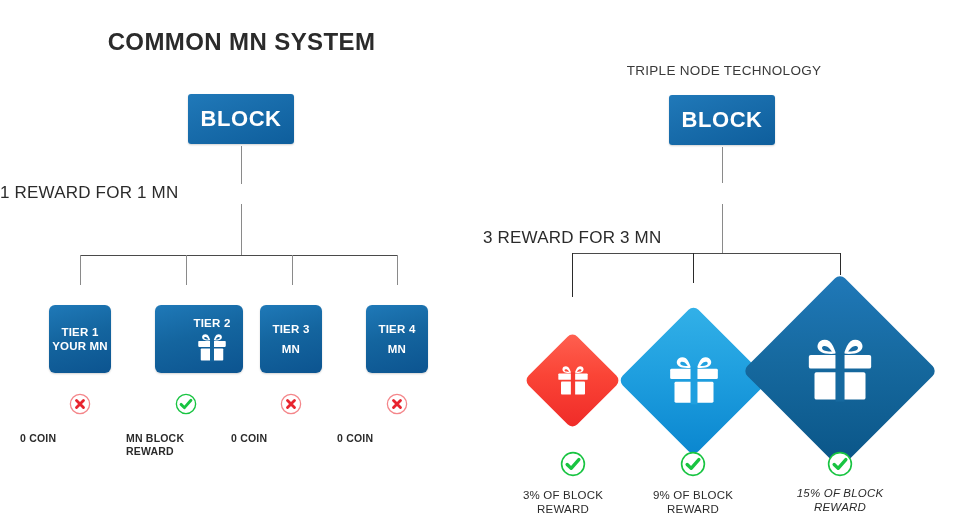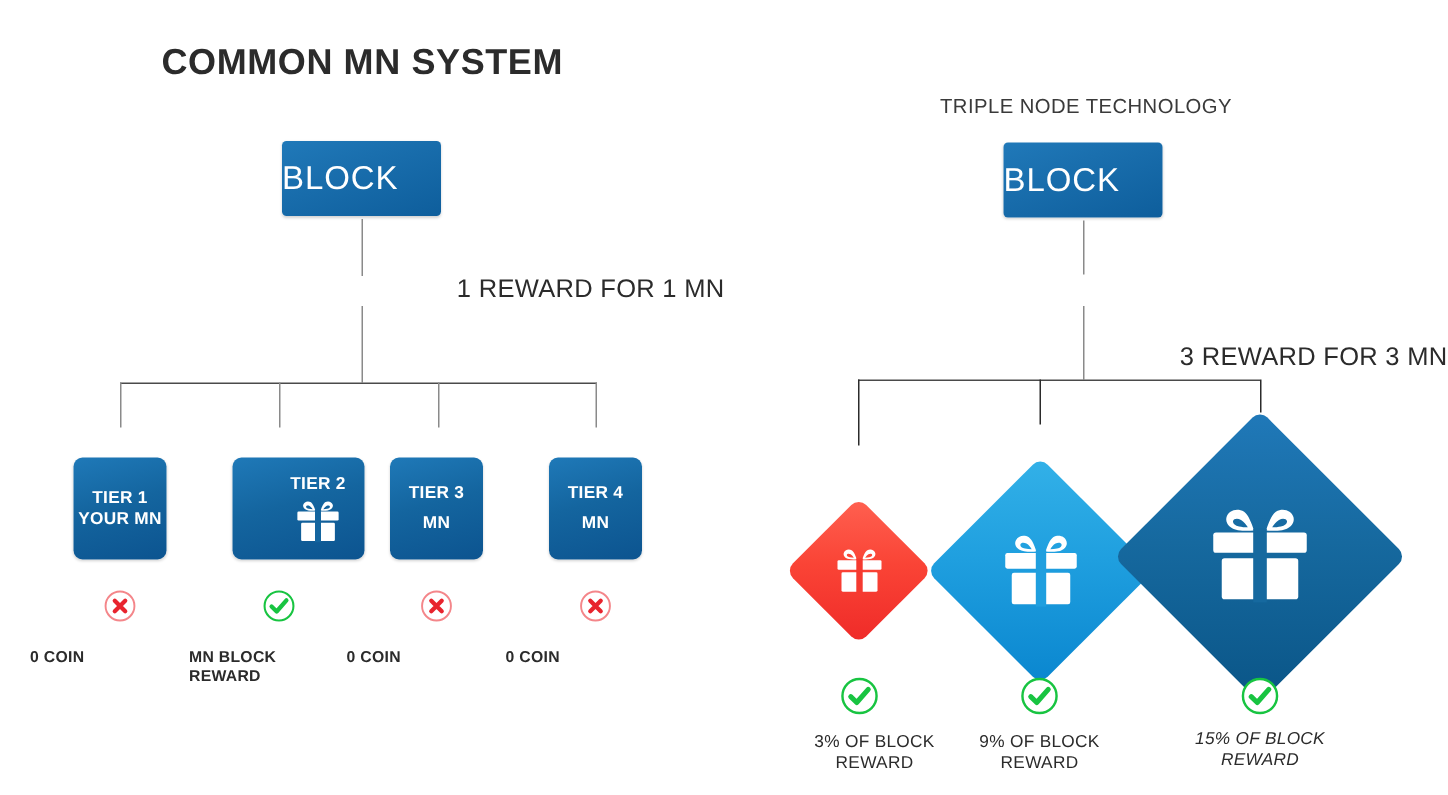--- a/index.html
+++ b/index.html
@@ -46,42 +46,43 @@
     white-space: nowrap;
   }
 
   
   .block-box {
     position: absolute;
     background: linear-gradient(160deg, #2079b9 0%, #1a6fae 35%, #0e5e9c 100%);
     border-radius: 3px;
     color: #ffffff;
     font-size: 22px;
-    font-weight: 400;
+    font-weight: 700;
     letter-spacing: 0.6px;
     display: flex;
     align-items: center;
+    justify-content: center;
     box-shadow: 0 1px 2px rgba(0,0,0,0.18);
   }
 
   
   .vline {
     position: absolute;
     width: 1px;
     background: #8a8a8a;
   }
   .hline {
     position: absolute;
     height: 1px;
     background: #4a4a4a;
   }
   .reward-text {
     position: absolute;
     width: 100%;
-    text-align: right;
+    text-align: left;
     font-size: 17px;
     font-weight: 400;
     letter-spacing: 0.2px;
     color: #2b2b2b;
     white-space: nowrap;
   }
 
   
   .tier-card {
     position: absolute;
@@ -289,21 +290,21 @@
         </g>
       </svg>
     </span>
   </div>
   <div class="badge-lg" style="left:77px; top:451px;">
     <svg viewBox="0 0 24 24" width="26" height="26">
       <circle cx="12" cy="12" r="10.5" fill="#ffffff" stroke="#18c441" stroke-width="1.5"></circle>
       <path d="M6.6 12.4 L10.3 16 L17.4 7.9" fill="none" stroke="#18c441" stroke-width="3.1" stroke-linecap="round" stroke-linejoin="round"></path>
     </svg>
   </div>
-  <div class="caption-r" style="left:40px; top:488px; width:120px;">3% OF BLOCK
+  <div class="caption-r" style="left:20px; top:488px; width:120px;">3% OF BLOCK
 REWARD</div>
 
   <div class="diamond-wrap" style="left:157px; top:327px; width:107px; height:107px;">
     <span class="diamond-shape" style="background:linear-gradient(135deg,#33b1e8 0%,#1f9fdf 45%,#0a86cf 100%);"></span>
     <span class="gift-slot">
       <svg viewBox="0 0 40 36" width="58" height="52">
         <g fill="#ffffff">
           <path d="M14.4 2.2c-2.6-1.5-5.5-.4-6.2 1.9-.6 2.1 1.1 4.1 4 4.6 1.9.3 3.9.3 5.7.1-1-2.9-1.9-5.3-3.5-6.6z
                    M13.3 5.1c1 .6 1.8 1.6 2.4 2.6-1.1 0-2.2-.1-3.1-.3-1.5-.3-2.3-1.1-2.1-1.9.2-.8 1.5-1.1 2.8-.4z"></path>
           <path d="M25.6 2.2c2.6-1.5 5.5-.4 6.2 1.9.6 2.1-1.1 4.1-4 4.6-1.9.3-3.9.3-5.7.1 1-2.9 1.9-5.3 3.5-6.6z

